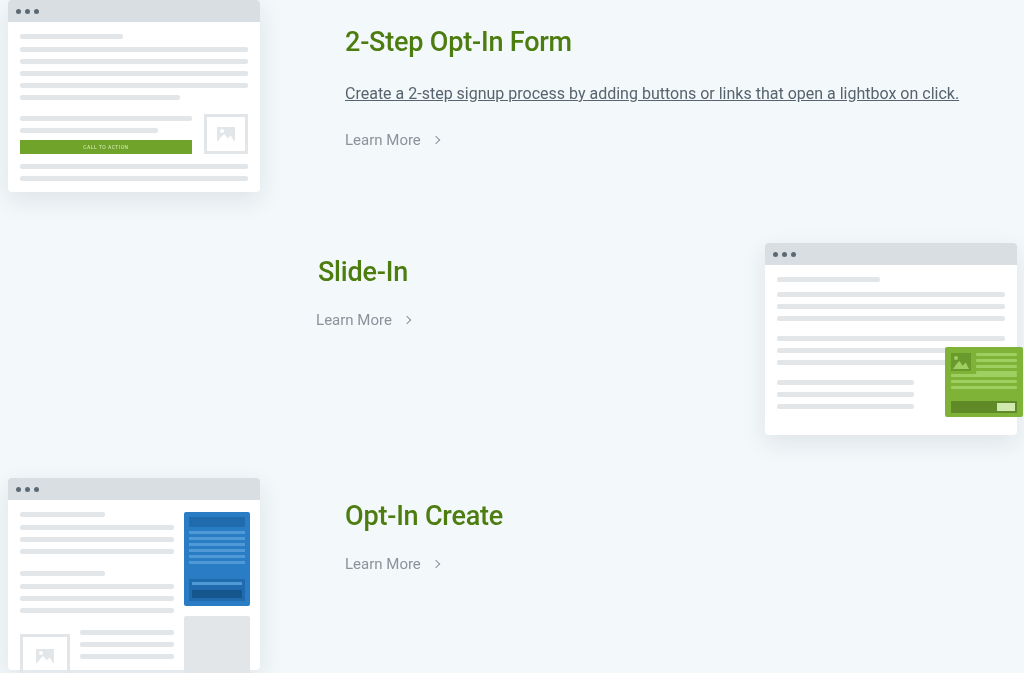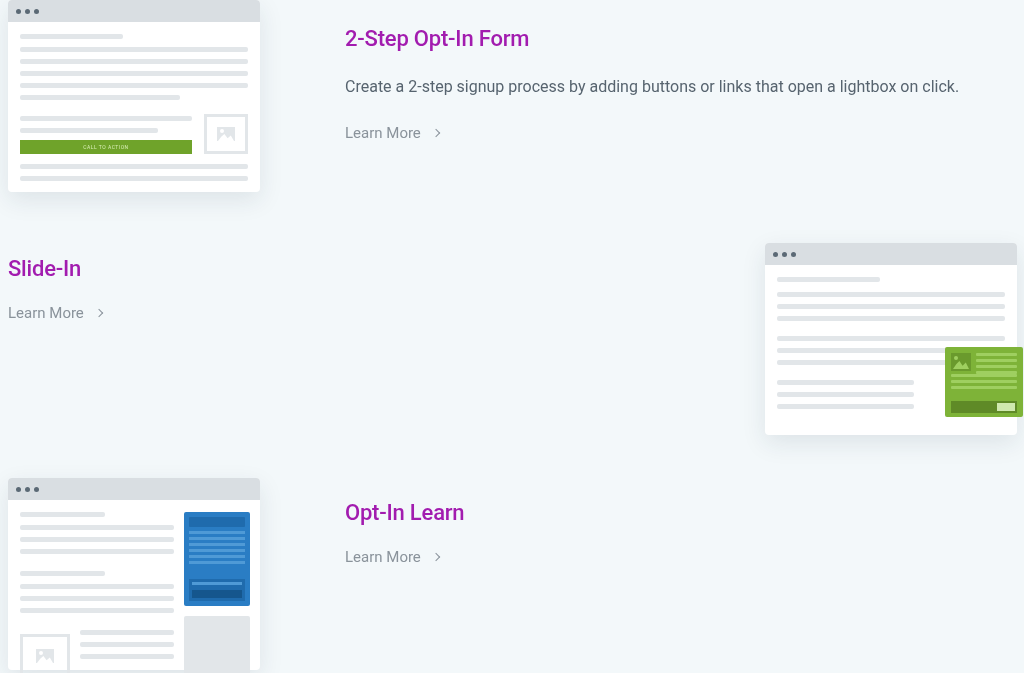--- a/index.html
+++ b/index.html
@@ -19,40 +19,41 @@
   }
 
   
   .row1 { top: 0; }
   .row1 .illus { left: 8px; top: 0; }
   .row1 .text  { left: 345px; top: 26px; width: 650px; }
 
   
   .row2 { top: 243px; }
   .row2 .illus { left: 765px; top: 0; }
-  .row2 .text  { left: 8px; top: 13px; width: 710px; }
+  .row2 .text  { left: 8px; top: 13px; width: 710px; text-align: center; }
 
   
   .row3 { top: 478px; }
   .row3 .illus { left: 8px; top: 0; }
   .row3 .text  { left: 345px; top: 22px; width: 650px; }
 
   .text-block { position: absolute; }
   .text-block h2 {
-    font-size: 22px;
+    font-size: 27px;
     font-weight: 500;
-    color: #a21caf;
+    color: #4d7c0f;
     margin-bottom: 22px;
     letter-spacing: -0.2px;
   }
   .text-block p {
     font-size: 16px;
     line-height: 1.75;
     color: #57646f;
     margin-bottom: 22px;
+    text-decoration: underline;
   }
   .learn-more {
     font-size: 15px;
     color: #8a939b;
     cursor: pointer;
     display: inline-flex;
     align-items: center;
     gap: 12px;
   }
   .learn-more .chev {
@@ -313,19 +314,19 @@
           <div class="ftr">
             <div class="wl"></div>
             <div class="btn"></div>
           </div>
         </div>
         <div class="placeholder"></div>
       </div>
     </div>
   </div>
   <div class="text-block text">
-    <h2>Opt-In Learn</h2>
+    <h2>Opt-In Create</h2>
     <a class="learn-more">
       <span>Learn More</span>
       <span class="chev"></span>
     </a>
   </div>
 </section>
 
 </body></html>

